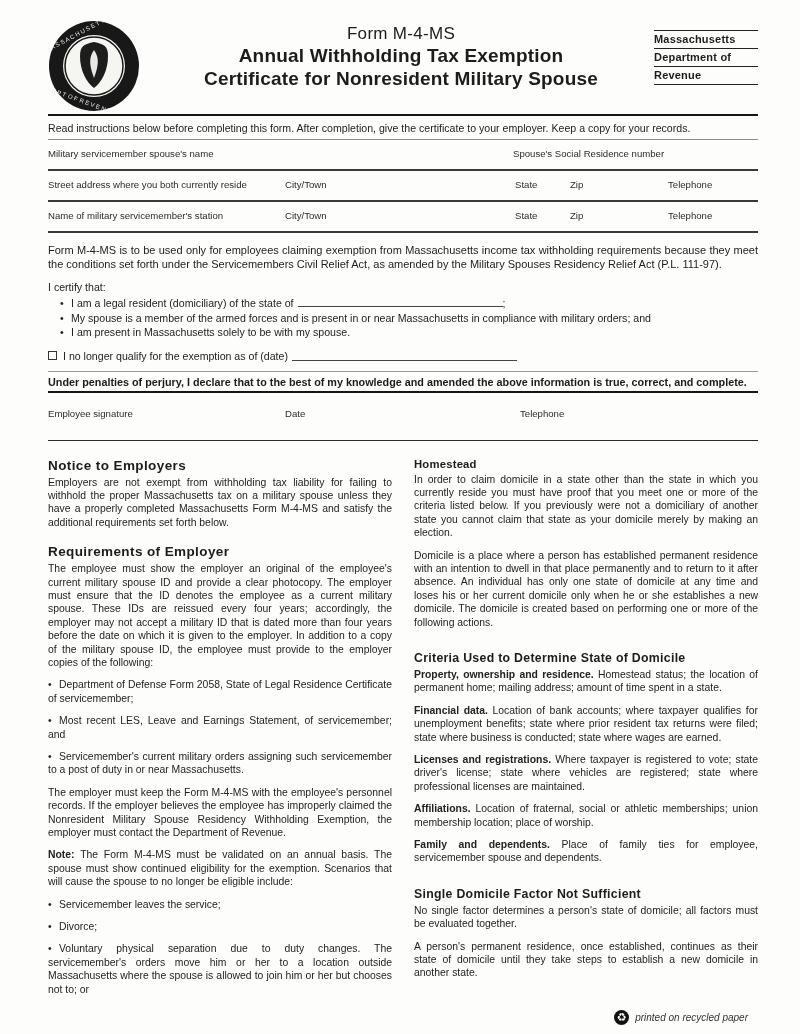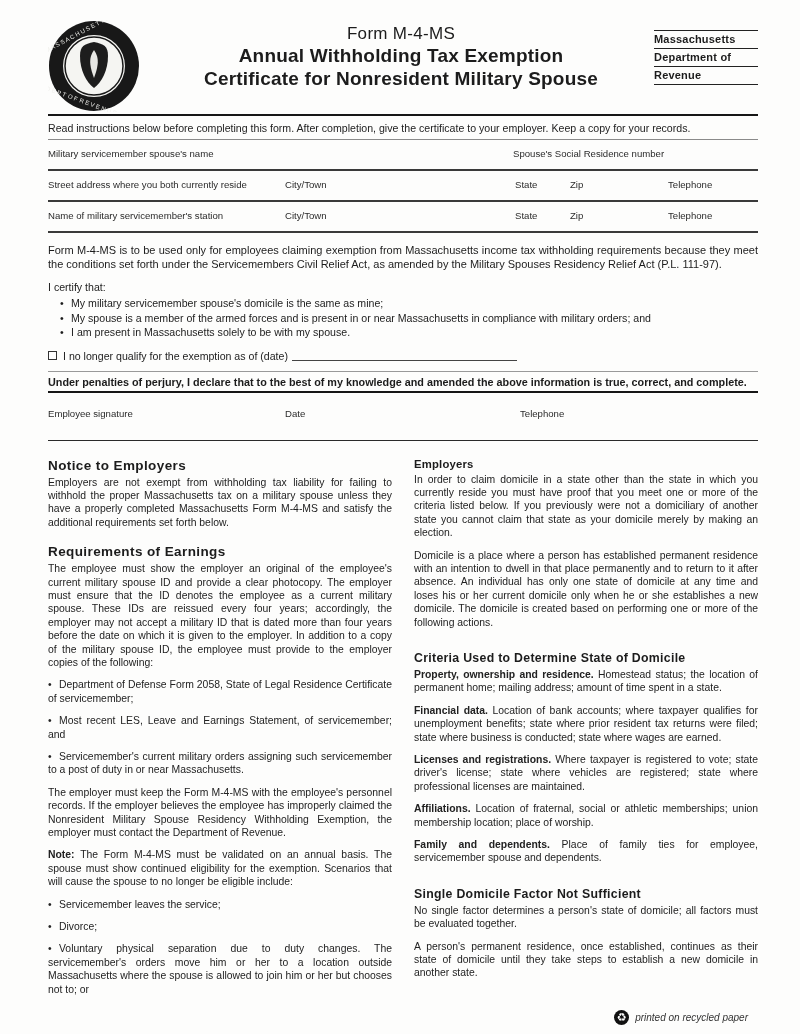--- a/index.html
+++ b/index.html
@@ -105,21 +105,21 @@
     <div><span class="flabel">City/Town</span></div>
     <div><span class="flabel">State</span></div>
     <div><span class="flabel">Zip</span></div>
     <div><span class="flabel">Telephone</span></div>
   </div>
 
   <p class="usage">Form M-4-MS is to be used only for employees claiming exemption from Massachusetts income tax withholding requirements because they meet the conditions set forth under the Servicemembers Civil Relief Act, as amended by the Military Spouses Residency Relief Act (P.L. 111-97).</p>
 
   <div class="certify-lead">I certify that:</div>
   <div class="cert-item">
-    <span class="bullet">•</span><span>My military servicemember spouse's domicile is the same as mine;</span>
+    <span class="bullet">•</span><span>I am a legal resident (domiciliary) of the state of</span><span class="blank state"></span><span>;</span>
   </div>
   <div class="cert-item">
     <span class="bullet">•</span><span>My spouse is a member of the armed forces and is present in or near Massachusetts in compliance with military orders; and</span>
   </div>
   <div class="cert-item">
     <span class="bullet">•</span><span>I am present in Massachusetts solely to be with my spouse.</span>
   </div>
 
   <div class="chk-row">
     <span class="checkbox"></span>
@@ -137,35 +137,35 @@
 
   <div class="gap-sig"></div>
   <hr class="rule-med">
 
   <div class="columns">
 
     <div class="col">
       <h3>Notice to Employers</h3>
       <p>Employers are not exempt from withholding tax liability for failing to withhold the proper Massachusetts tax on a military spouse unless they have a properly completed Massachusetts Form M-4-MS and satisfy the additional requirements set forth below.</p>
       <div class="sec-gap"></div>
-      <h3>Requirements of Earnings</h3>
+      <h3>Requirements of Employer</h3>
       <p>The employee must show the employer an original of the employee's current military spouse ID and provide a clear photocopy. The employer must ensure that the ID denotes the employee as a current military spouse. These IDs are reissued every four years; accordingly, the employer may not accept a military ID that is dated more than four years before the date on which it is given to the employer. In addition to a copy of the military spouse ID, the employee must provide to the employer copies of the following:</p>
       <p class="bullet-p"><span class="bullet">•</span><span>Department of Defense Form 2058, State of Legal Residence Certificate of servicemember;</span></p>
       <p class="bullet-p"><span class="bullet">•</span><span>Most recent LES, Leave and Earnings Statement, of servicemember; and</span></p>
       <p class="bullet-p"><span class="bullet">•</span><span>Servicemember's current military orders assigning such servicemember to a post of duty in or near Massachusetts.</span></p>
       <p>The employer must keep the Form M-4-MS with the employee's personnel records. If the employer believes the employee has improperly claimed the Nonresident Military Spouse Residency Withholding Exemption, the employer must contact the Department of Revenue.</p>
       <p><span class="lead-bold">Note:</span><span> The Form M-4-MS must be validated on an annual basis. The spouse must show continued eligibility for the exemption. Scenarios that will cause the spouse to no longer be eligible include:</span></p>
       <p class="bullet-p"><span class="bullet">•</span><span>Servicemember leaves the service;</span></p>
       <p class="bullet-p"><span class="bullet">•</span><span>Divorce;</span></p>
       <p class="bullet-p"><span class="bullet">•</span><span>Voluntary physical separation due to duty changes. The servicemember's orders move him or her to a location outside Massachusetts where the spouse is allowed to join him or her but chooses not to; or</span></p>
 
     </div>
 
     <div class="col">
-      <h4>Employers</h4>
+      <h4>Homestead</h4>
       <p>In order to claim domicile in a state other than the state in which you currently reside you must have proof that you meet one or more of the criteria listed below. If you previously were not a domiciliary of another state you cannot claim that state as your domicile merely by making an election.</p>
       <p>Domicile is a place where a person has established permanent residence with an intention to dwell in that place permanently and to return to it after absence. An individual has only one state of domicile at any time and loses his or her current domicile only when he or she establishes a new domicile. The domicile is created based on performing one or more of the following actions.</p>
       <h5>Criteria Used to Determine State of Domicile</h5>
       <p><span class="lead-bold">Property, ownership and residence.</span><span> Homestead status; the location of permanent home; mailing address; amount of time spent in a state.</span></p>
       <p><span class="lead-bold">Financial data.</span><span> Location of bank accounts; where taxpayer qualifies for unemployment benefits; state where prior resident tax returns were filed; state where business is conducted; state where wages are earned.</span></p>
       <p><span class="lead-bold">Licenses and registrations.</span><span> Where taxpayer is registered to vote; state driver's license; state where vehicles are registered; state where professional licenses are maintained.</span></p>
       <p><span class="lead-bold">Affiliations.</span><span> Location of fraternal, social or athletic memberships; union membership location; place of worship.</span></p>
       <p><span class="lead-bold">Family and dependents.</span><span> Place of family ties for employee, servicemember spouse and dependents.</span></p>
       <h5>Single Domicile Factor Not Sufficient</h5>
       <p>No single factor determines a person's state of domicile; all factors must be evaluated together.</p>

